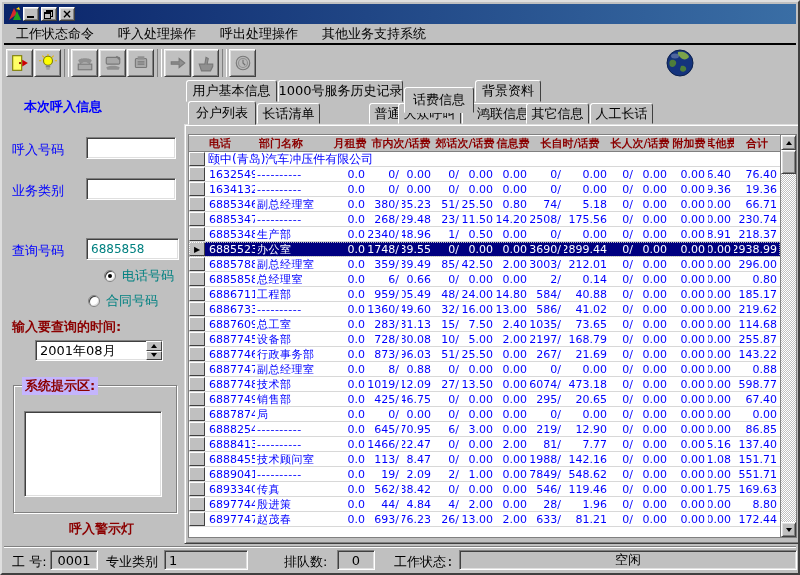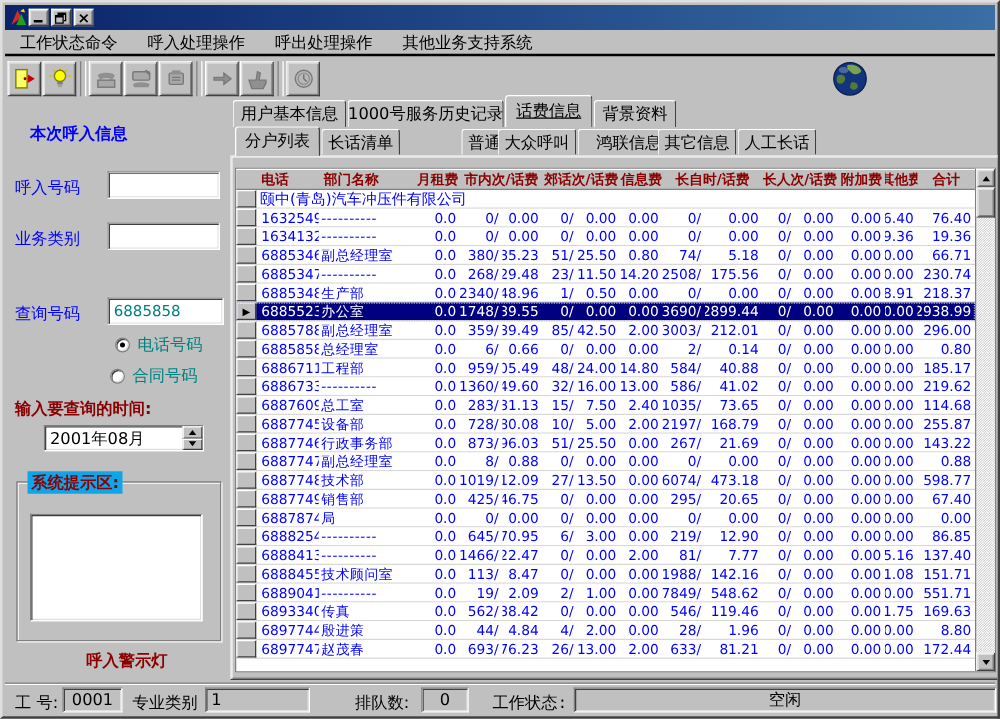--- a/index.html
+++ b/index.html
@@ -46,29 +46,29 @@
     border:1px solid;border-color:#808080 #fff #fff #808080;box-shadow:inset 1px 1px 0 #404040,inset -1px -1px 0 #dfdfdf;
     display:flex;align-items:center;}
   .spinval{flex:1;font-size:13px;padding-left:4px;color:#000;white-space:nowrap;}
   .spincol{width:16px;height:100%;display:flex;flex-direction:column;}
   .spinbtn{flex:1;background:#c0c0c0;border:1px solid;border-color:#fff #404040 #404040 #fff;
     display:flex;align-items:center;justify-content:center;}
   .arr-up{width:0;height:0;border-left:3px solid transparent;border-right:3px solid transparent;border-bottom:4px solid #000;}
   .arr-dn{width:0;height:0;border-left:3px solid transparent;border-right:3px solid transparent;border-top:4px solid #000;}
   .groupbox{position:absolute;left:9px;top:305px;width:164px;height:128px;border:1px solid #808080;
     box-shadow:inset 1px 1px 0 #fff, 1px 1px 0 #fff;}
-  .groupbox .glabel{position:absolute;left:8px;top:-9px;background:#0ea5e9;padding:0 3px;color:#8b0000;font-size:13px;font-weight:bold;}
+  .groupbox .glabel{position:absolute;left:8px;top:-9px;background:#c4b5fd;padding:0 3px;color:#8b0000;font-size:13px;font-weight:bold;}
   .promptbox{position:absolute;left:10px;top:25px;width:138px;height:86px;background:#fff;
     border:1px solid;border-color:#808080 #fff #fff #808080;box-shadow:inset 1px 1px 0 #404040,inset -1px -1px 0 #dfdfdf;}
   
   .tab{position:absolute;background:#c0c0c0;border:1px solid;border-color:#fff #404040 transparent #fff;
     border-top-left-radius:3px;border-top-right-radius:3px;display:flex;align-items:center;justify-content:center;
     font-size:13px;padding:0 9px;white-space:nowrap;}
   .maintabs .tab{top:78px;height:22px;}
-  .maintabs .tab.active{top:74px;height:26px;z-index:3;font-weight:normal;text-decoration:underline;}
+  .maintabs .tab.active{top:85px;height:26px;z-index:3;font-weight:normal;}
   .subtabs .tab{top:101px;height:21px;font-size:13px;}
   .subtabs .tab.active{top:99px;height:24px;z-index:3;}
   .tabpage{position:absolute;left:182px;top:122px;width:616px;height:420px;background:#c0c0c0;
     border:1px solid;border-color:#dfdfdf #404040 #404040 #dfdfdf;box-shadow:inset 1px 1px 0 #fff,inset -1px -1px 0 #808080;}
   
   .grid{position:absolute;left:186px;top:132px;width:609px;height:404px;background:#fff;border:1px solid #808080;display:flex;}
   .gridmain{width:591px;overflow:hidden;}
   .ghead{display:flex;height:17px;background:#c0c0c0;border-bottom:1px solid #808080;
     box-shadow:inset 0 1px 0 #fff;}
   .hcell{color:#8b0000;font-size:11px;font-weight:bold;display:flex;align-items:center;justify-content:center;white-space:nowrap;overflow:hidden;}
@@ -211,21 +211,21 @@
 
     <span class="lbl-blue" style="left:8px;top:61px;">呼入号码</span>
     <input class="field" style="left: 82px; top: 57px; width: 90px; height: 22px;" value="">
 
     <span class="lbl-blue" style="left:8px;top:102px;">业务类别</span>
     <input class="field" style="left: 82px; top: 98px; width: 90px; height: 22px;" value="">
 
     <span class="lbl-blue" style="left:8px;top:162px;">查询号码</span>
     <input class="field" style="left: 82px; top: 158px; width: 93px; height: 22px; color: rgb(0, 128, 128);" value="6885858">
 
-    <span class="radio-row" style="left:88px;top:187px;">
+    <span class="radio-row" style="left:100px;top:187px;">
       <span class="radio on"></span>
       <span class="radio-label">电话号码</span>
     </span>
     <span class="radio-row" style="left:84px;top:212px;">
       <span class="radio"></span>
       <span class="radio-label">合同号码</span>
     </span>
 
     <span class="lbl-red" style="left:8px;top:238px;">输入要查询的时间:</span>
     <div class="spinbox">

